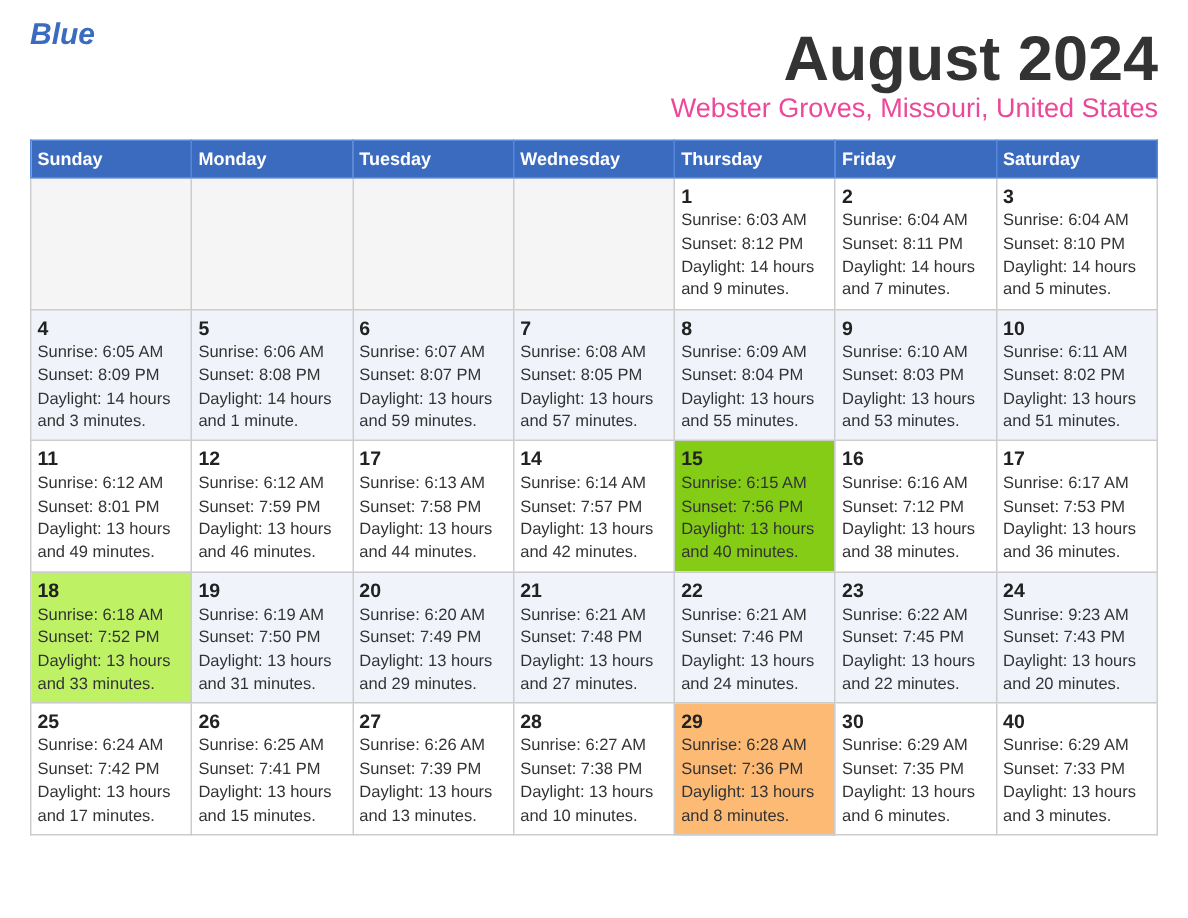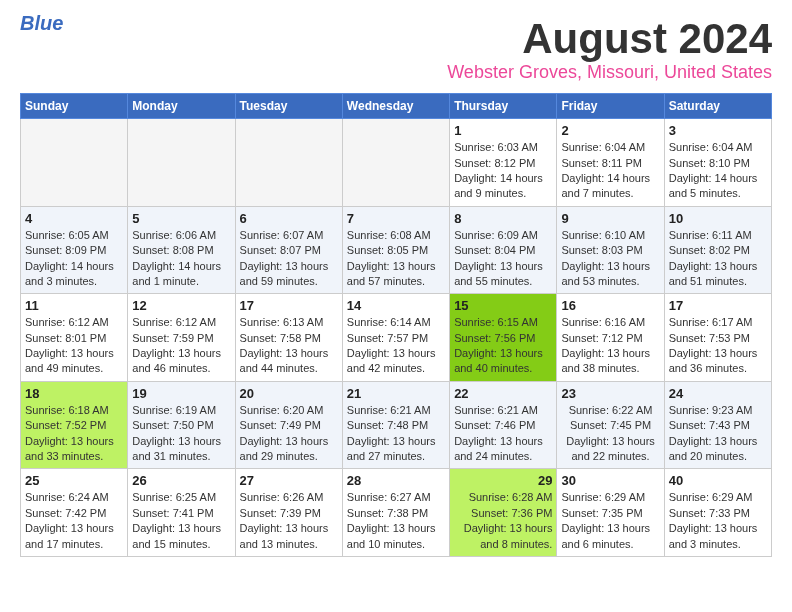--- a/index.html
+++ b/index.html
@@ -271,21 +271,21 @@
         </td>
         <td style="background: rgb(240, 244, 250);">
           <span class="day-number">22</span>
           <div class="cell-info" style="white-space: pre-line;">Sunrise: 6:21 AM
 Sunset: 7:46 PM
 Daylight: 13 hours
 and 24 minutes.</div>
         </td>
         <td style="background: rgb(240, 244, 250);">
           <span class="day-number">23</span>
-          <div class="cell-info" style="white-space: pre-line; text-align: center;">Sunrise: 6:22 AM
+          <div class="cell-info" style="white-space: pre-line;">Sunrise: 6:22 AM
 Sunset: 7:45 PM
 Daylight: 13 hours
 and 22 minutes.</div>
         </td>
         <td style="background: rgb(240, 244, 250);">
           <span class="day-number">24</span>
           <div class="cell-info" style="white-space: pre-line;">Sunrise: 9:23 AM
 Sunset: 7:43 PM
 Daylight: 13 hours
 and 20 minutes.</div>
@@ -313,21 +313,21 @@
 Daylight: 13 hours
 and 13 minutes.</div>
         </td>
         <td style="background: rgb(255, 255, 255);">
           <span class="day-number">28</span>
           <div class="cell-info" style="white-space: pre-line;">Sunrise: 6:27 AM
 Sunset: 7:38 PM
 Daylight: 13 hours
 and 10 minutes.</div>
         </td>
-        <td style="background: #bef264; text-align: right;">
+        <td style="background: #fdba74;">
           <span class="day-number">29</span>
           <div class="cell-info" style="white-space: pre-line;">Sunrise: 6:28 AM
 Sunset: 7:36 PM
 Daylight: 13 hours
 and 8 minutes.</div>
         </td>
         <td style="background: rgb(255, 255, 255);">
           <span class="day-number">30</span>
           <div class="cell-info" style="white-space: pre-line;">Sunrise: 6:29 AM
 Sunset: 7:35 PM

